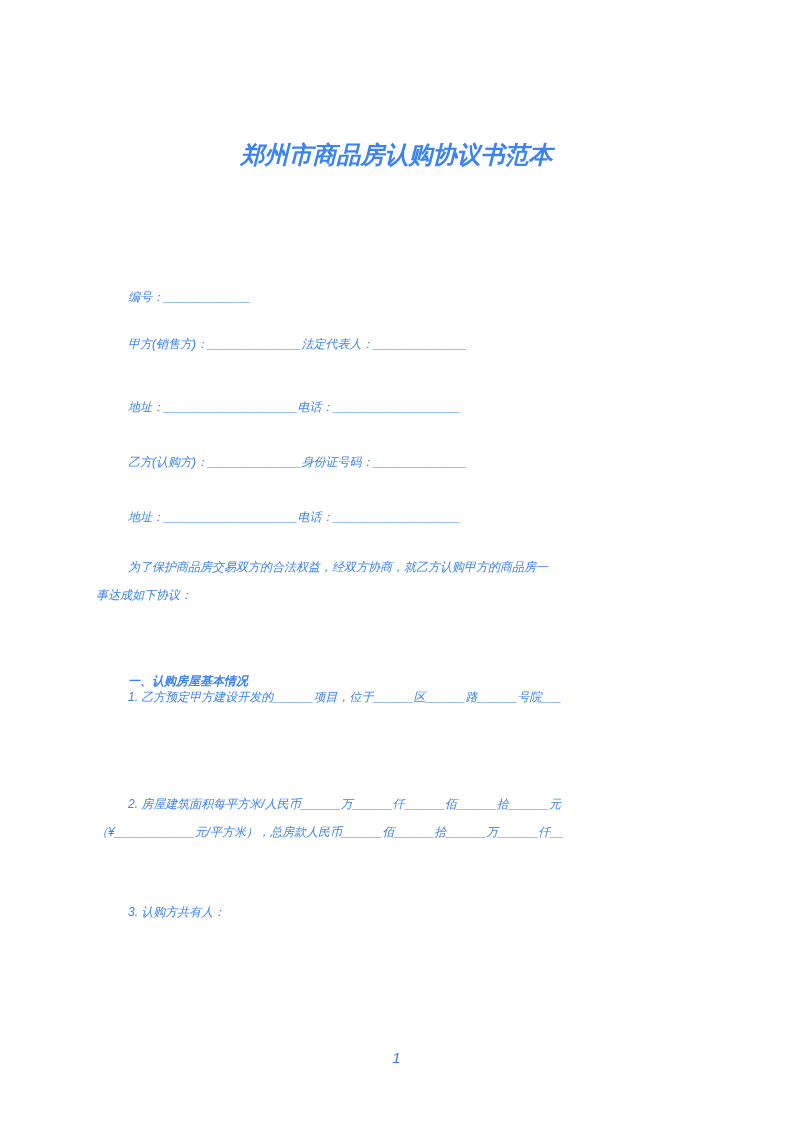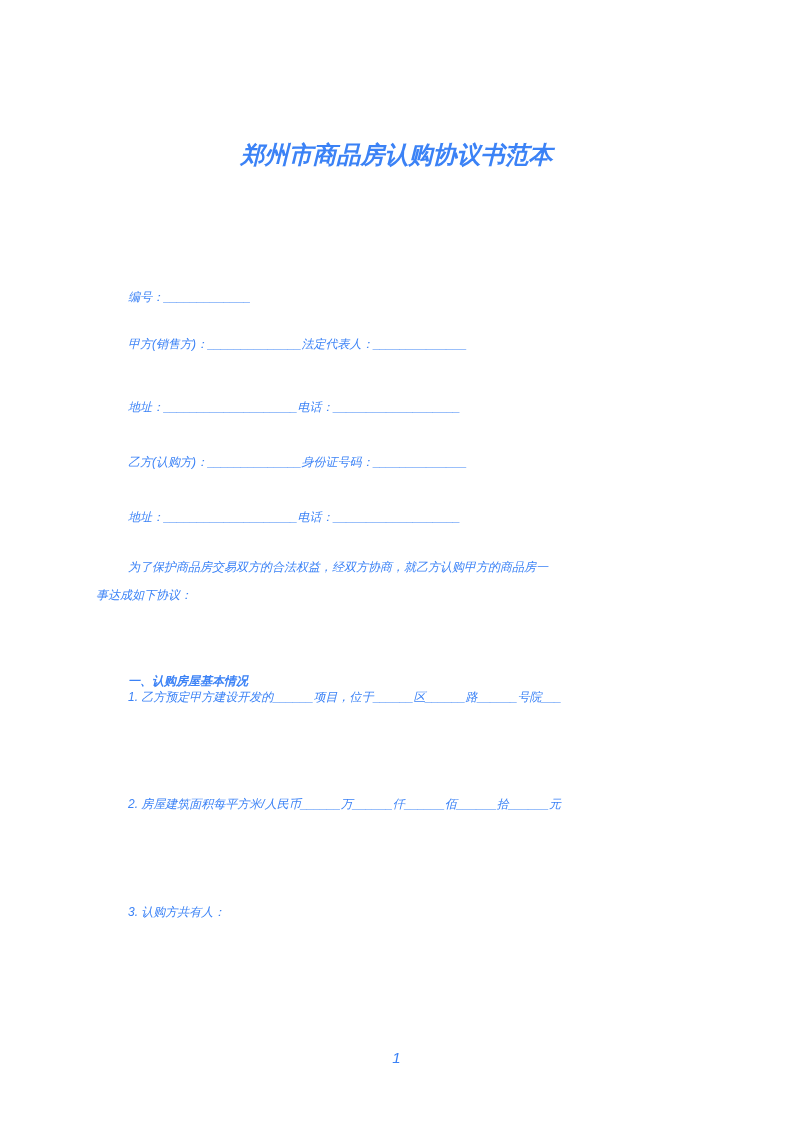--- a/index.html
+++ b/index.html
@@ -85,20 +85,21 @@
   <div class="line flush y-p2">事达成如下协议：</div>
 
   <div class="line indent bold y-h1">一、认购房屋基本情况</div>
 
   <div class="line indent y-i1a">1. 乙方预定甲方建设开发的______项目，位于______区______路______号院___</div>
 
 
 
   <div class="line indent y-i2a">2. 房屋建筑面积每平方米/人民币______万______仟______佰______拾______元</div>
 
+  <div class="line flush y-i2b">（¥____________元/平方米），总房款人民币______佰______拾______万______仟__</div>
 
 
   <div class="line indent y-i3">3. 认购方共有人：</div>
 
 
   <div class="page-number">1</div>
 
 </div>
 
 </body></html>

